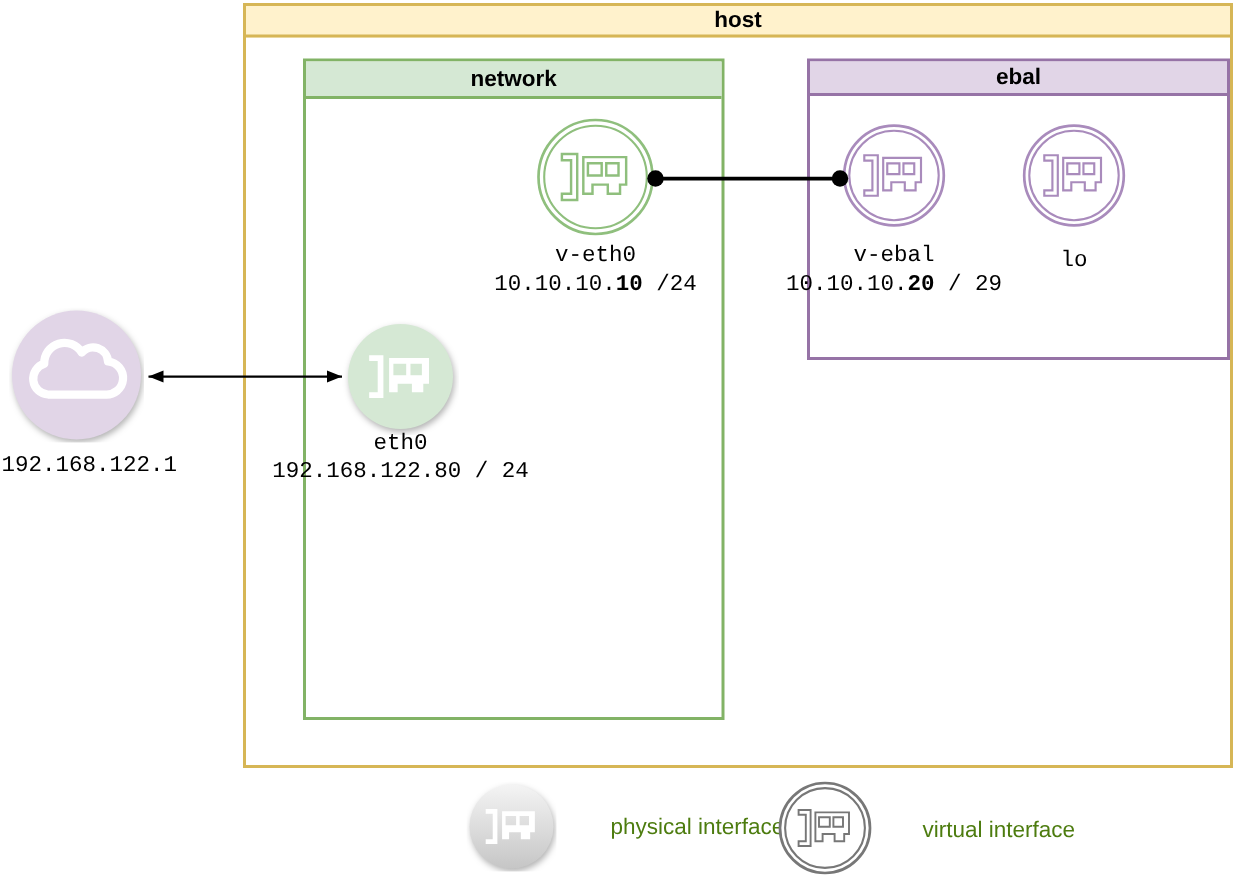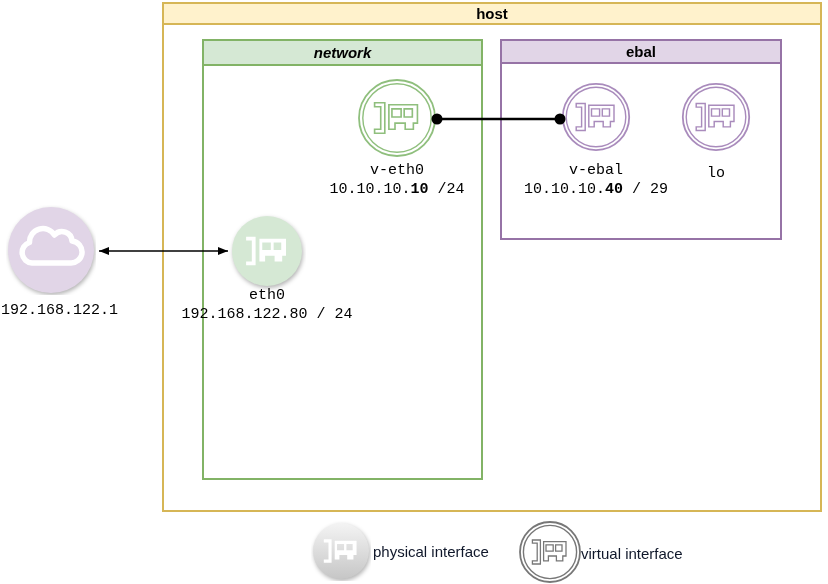--- a/index.html
+++ b/index.html
@@ -12,32 +12,32 @@
   *{box-sizing:border-box;margin:0;padding:0;}
   html,body{background:#ffffff;}
   body{font-family:"Liberation Sans","DejaVu Sans",sans-serif;color:var(--ink);}
   .canvas{position:relative;width:828px;height:584px;overflow:hidden;background:#fff;}
 
   .box{position:absolute;background:#fff;}
   .box-header{width:100%;display:flex;align-items:center;justify-content:center;
               font-weight:bold;font-size:15px;}
   .host{left:162px;top:2px;width:660px;height:510px;border:2px solid var(--yellow-stroke);}
   .host .box-header{height:21px;background:var(--yellow-fill);border-bottom:2px solid var(--yellow-stroke);}
-  .network{left:202px;top:39px;width:281px;height:441px;border:2px solid var(--green-stroke);font-style:italic;}
+  .network{left:202px;top:39px;width:281px;height:441px;border:2px solid var(--green-stroke);}
   .network .box-header{height:25px;background:var(--green-fill);border-bottom:2px solid var(--green-stroke);}
-  .ebal{left:500px;top:39px;width:282px;height:201px;border:2px solid var(--purple-stroke);}
+  .ebal{left:538px;top:39px;width:282px;height:201px;border:2px solid var(--purple-stroke);}
   .ebal .box-header{height:23px;background:var(--purple-fill);border-bottom:2px solid var(--purple-stroke);}
 
   .node-icon{position:absolute;z-index:2;}
   .overlay{position:absolute;left:0;top:0;width:828px;height:584px;z-index:3;pointer-events:none;}
 
   .node-label{position:absolute;z-index:2;text-align:center;font-size:15px;line-height:19px;color:#000;font-family:Liberation Mono, monospace;}
   .node-label b{font-weight:bold;}
 
-  .legend-label{position:absolute;z-index:2;font-size:15px;line-height:18px;color:#0f172a;}
+  .legend-label{position:absolute;z-index:2;font-size:15px;line-height:18px;color:#4d7c0f;margin-left:34px;}
   .shadowed{filter:drop-shadow(1px 2px 2px rgba(0,0,0,0.30));}
 </style>
 </head>
 <body>
 
 <div class="canvas">
 
   <svg width="0" height="0" style="position:absolute" aria-hidden="true">
     <defs>
       <path id="nic" d="M0,0 H10 V30 H0 V26 H6 V4 H0 Z M14,2 H42 V20 H38 V26 H30 V20 H20 V26 H14 Z M17,6 H26 V14 H17 Z M29,6 H37 V14 H29 Z"></path>
@@ -96,21 +96,21 @@
     <div><span>10.10.10.</span><b>10</b><span> /24</span></div>
   </div>
 
   <svg class="node-icon" style="left:561px;top:82px" width="70" height="70" viewBox="0 0 70 70">
     <circle cx="35" cy="35" r="33.2" fill="#ffffff" stroke="var(--purple-icon)" stroke-width="1.8"></circle>
     <circle cx="35" cy="35" r="29.8" fill="none" stroke="var(--purple-icon)" stroke-width="1.4"></circle>
     <use href="#nic" fill="none" stroke="var(--purple-icon)" stroke-width="1.6" transform="translate(15.2,21.5) scale(0.9)"></use>
   </svg>
   <div class="node-label" style="left:496px;top:161px;width:200px">
     <div><span>v-ebal</span></div>
-    <div><span>10.10.10.</span><b>40</b><span> / 29</span></div>
+    <div><span>10.10.10.</span><b>20</b><span> / 29</span></div>
   </div>
 
   <svg class="node-icon" style="left:681px;top:82px" width="70" height="70" viewBox="0 0 70 70">
     <circle cx="35" cy="35" r="33.2" fill="#ffffff" stroke="var(--purple-icon)" stroke-width="1.8"></circle>
     <circle cx="35" cy="35" r="29.8" fill="none" stroke="var(--purple-icon)" stroke-width="1.4"></circle>
     <use href="#nic" fill="none" stroke="var(--purple-icon)" stroke-width="1.6" transform="translate(15.2,21.5) scale(0.9)"></use>
   </svg>
   <div class="node-label" style="left:666px;top:164px;width:100px">
     <div><span>lo</span></div>
   </div>

